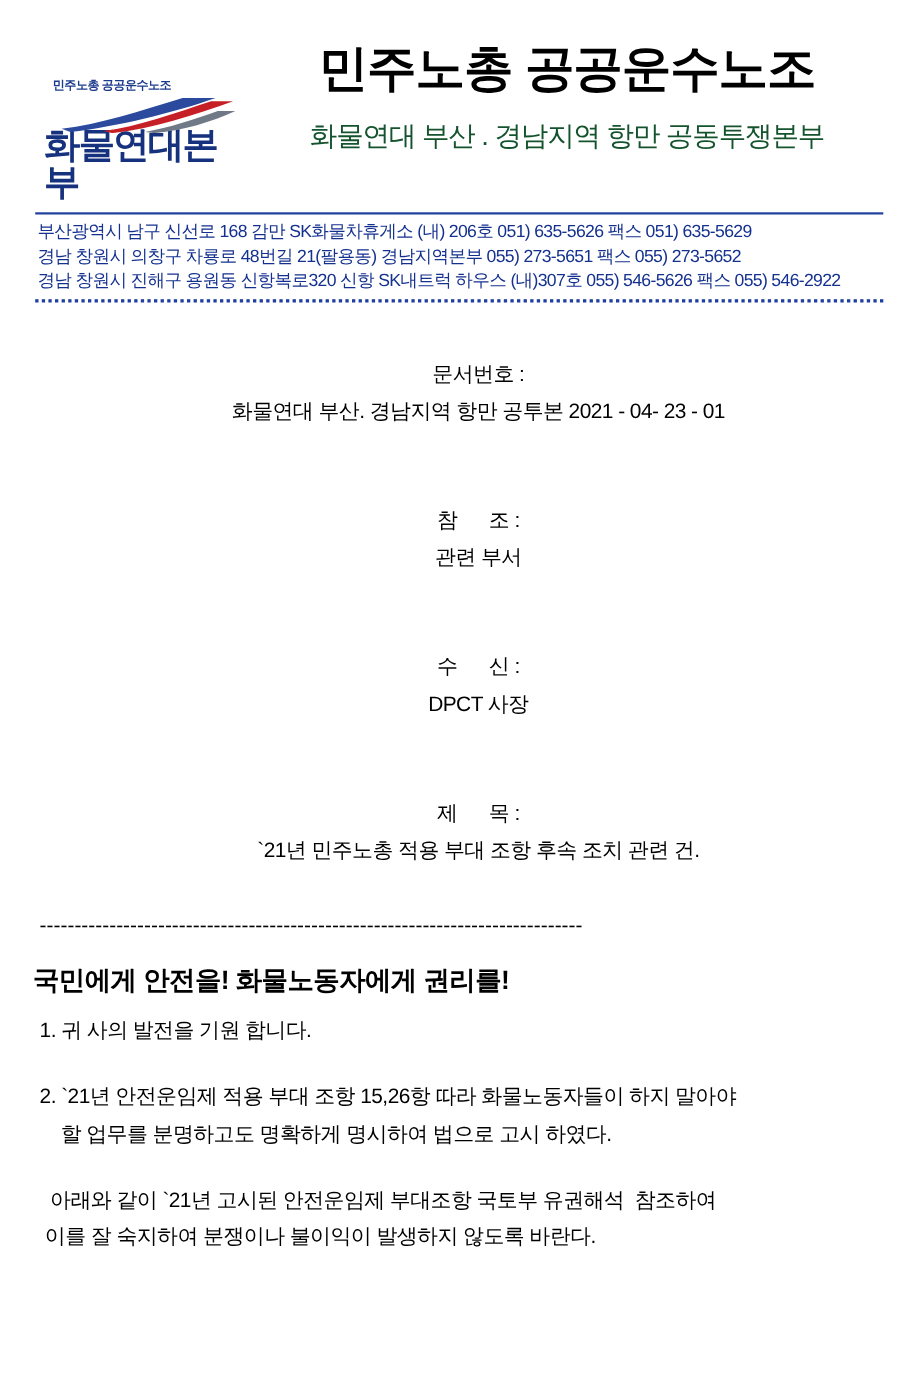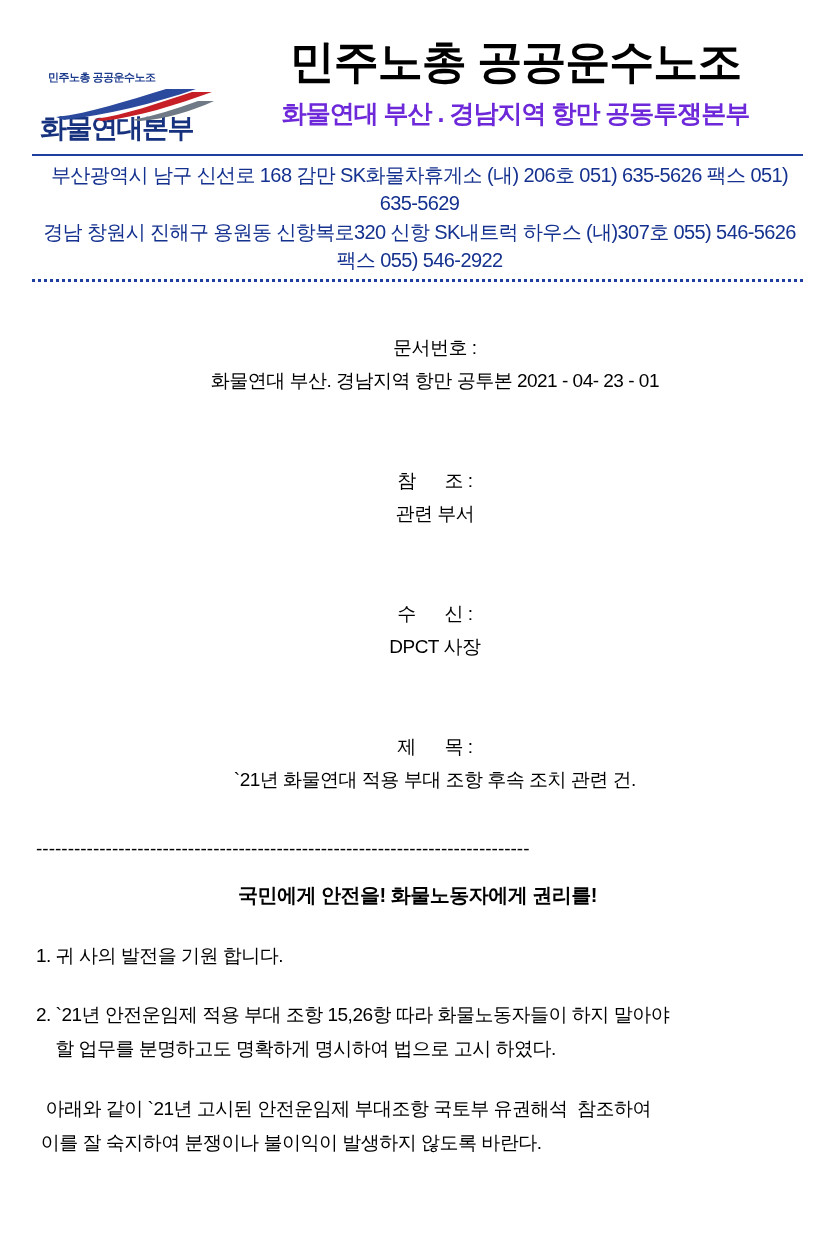--- a/index.html
+++ b/index.html
@@ -44,21 +44,21 @@
     text-align: left;
     padding-left: 12px;
   }
   .logo-swoosh {
     position: relative;
     height: 34px;
     margin-bottom: -6px;
   }
   .logo-swoosh svg { display: block; margin: 0 auto; }
   .logo-main-text {
-    font-size: 27px;
+    font-size: 33px;
     font-weight: bold;
     color: #16317d;
     letter-spacing: -1.5px;
     line-height: 1;
     text-align: left;
     padding-left: 4px;
   }
   .title-block {
     flex: 1 1 auto;
     text-align: center;
@@ -66,43 +66,42 @@
   }
   .org-title {
     font-size: 45px;
     font-weight: bold;
     letter-spacing: -1px;
     line-height: 1.05;
     color: #000;
   }
   .org-sub {
     font-size: 25px;
-    font-weight: bold;
+    font-weight: normal;
     letter-spacing: -1px;
-    margin-top: 12px;
-    color: #6d28d9;
+    margin-top: 22px;
+    color: #14532d;
   }
 
   .addr-rule {
     border: none;
     border-top: 2px solid #1f3fa0;
     margin: 12px 2px 5px 2px;
   }
   .addr-rule.dotted {
     border-top: 3px dotted #1f3fa0;
     margin: 4px 2px 16px 2px;
   }
   .addr-lines {
     color: #14318f;
-    font-size: 20px;
+    font-size: 16px;
     line-height: 1.42;
     letter-spacing: -0.6px;
     padding-left: 4px;
     font-weight: 500;
-    text-align: center;
   }
 
   
   .meta {
     margin-top: 14px;
     font-size: 19px;
     line-height: 1.75;
     letter-spacing: -0.5px;
     padding-left: 6px;
     text-align: center;
@@ -113,37 +112,36 @@
   .divider-dashes {
     font-size: 19px;
     letter-spacing: 0px;
     padding-left: 6px;
     margin-top: 8px;
     white-space: nowrap;
     overflow: hidden;
   }
 
   .slogan {
-    text-align: center;
-    font-size: 20px;
+    font-size: 24px;
     font-weight: bold;
     letter-spacing: -0.5px;
     margin: 22px 0 6px 0;
   }
 
   
   .body-text {
     font-size: 19px;
     line-height: 1.78;
     letter-spacing: -0.5px;
     padding-left: 6px;
     padding-right: 8px;
   }
   .para { margin: 26px 0 0 0; white-space: pre-wrap; }
-  .para.first { margin-top: 30px; }
+  .para.first { margin-top: 14px; }
 </style>
 </head>
 <body>
 
 <div class="page">
 
   <div class="letterhead">
     <div class="logo-block">
       <div class="logo-top-text">민주노총 공공운수노조</div>
       <div class="logo-swoosh">
@@ -158,41 +156,42 @@
     <div class="title-block">
       <div class="org-title">민주노총 공공운수노조</div>
       <div class="org-sub">화물연대 부산 . 경남지역 항만 공동투쟁본부</div>
     </div>
   </div>
 
   <hr class="addr-rule">
 
   <div class="addr-lines">
     <div>부산광역시 남구 신선로 168 감만 SK화물차휴게소 (내) 206호  051) 635-5626  팩스 051) 635-5629</div>
+    <div>경남 창원시 의창구  차룡로 48번길 21(팔용동) 경남지역본부  055) 273-5651  팩스 055) 273-5652</div>
     <div>경남 창원시 진해구 용원동 신항복로320 신항 SK내트럭 하우스 (내)307호 055) 546-5626 팩스 055) 546-2922</div>
   </div>
 
   <hr class="addr-rule dotted">
 
   <div class="meta">
     <div class="meta-row">
       <span class="meta-label">문서번호 :</span>
       <span>화물연대 부산. 경남지역 항만 공투본 2021 - 04- 23 - 01</span>
     </div>
     <div class="meta-row">
       <span class="meta-label">참      조 :</span>
       <span>관련 부서</span>
     </div>
     <div class="meta-row">
       <span class="meta-label">수      신 :</span>
       <span>DPCT 사장</span>
     </div>
     <div class="meta-row">
       <span class="meta-label">제      목 :</span>
-      <span>`21년 화물연대 적용 부대 조항 후속 조치 관련 건.</span>
+      <span>`21년 민주노총 적용 부대 조항 후속 조치 관련 건.</span>
     </div>
   </div>
 
   <div class="divider-dashes">------------------------------------------------------------------------------</div>
 
   <div class="slogan">국민에게 안전을! 화물노동자에게 권리를!</div>
 
   <div class="body-text">
     <div class="para first">1. 귀 사의 발전을 기원 합니다.</div>
     <div class="para">2. `21년 안전운임제 적용 부대 조항 15,26항 따라 화물노동자들이 하지 말아야

